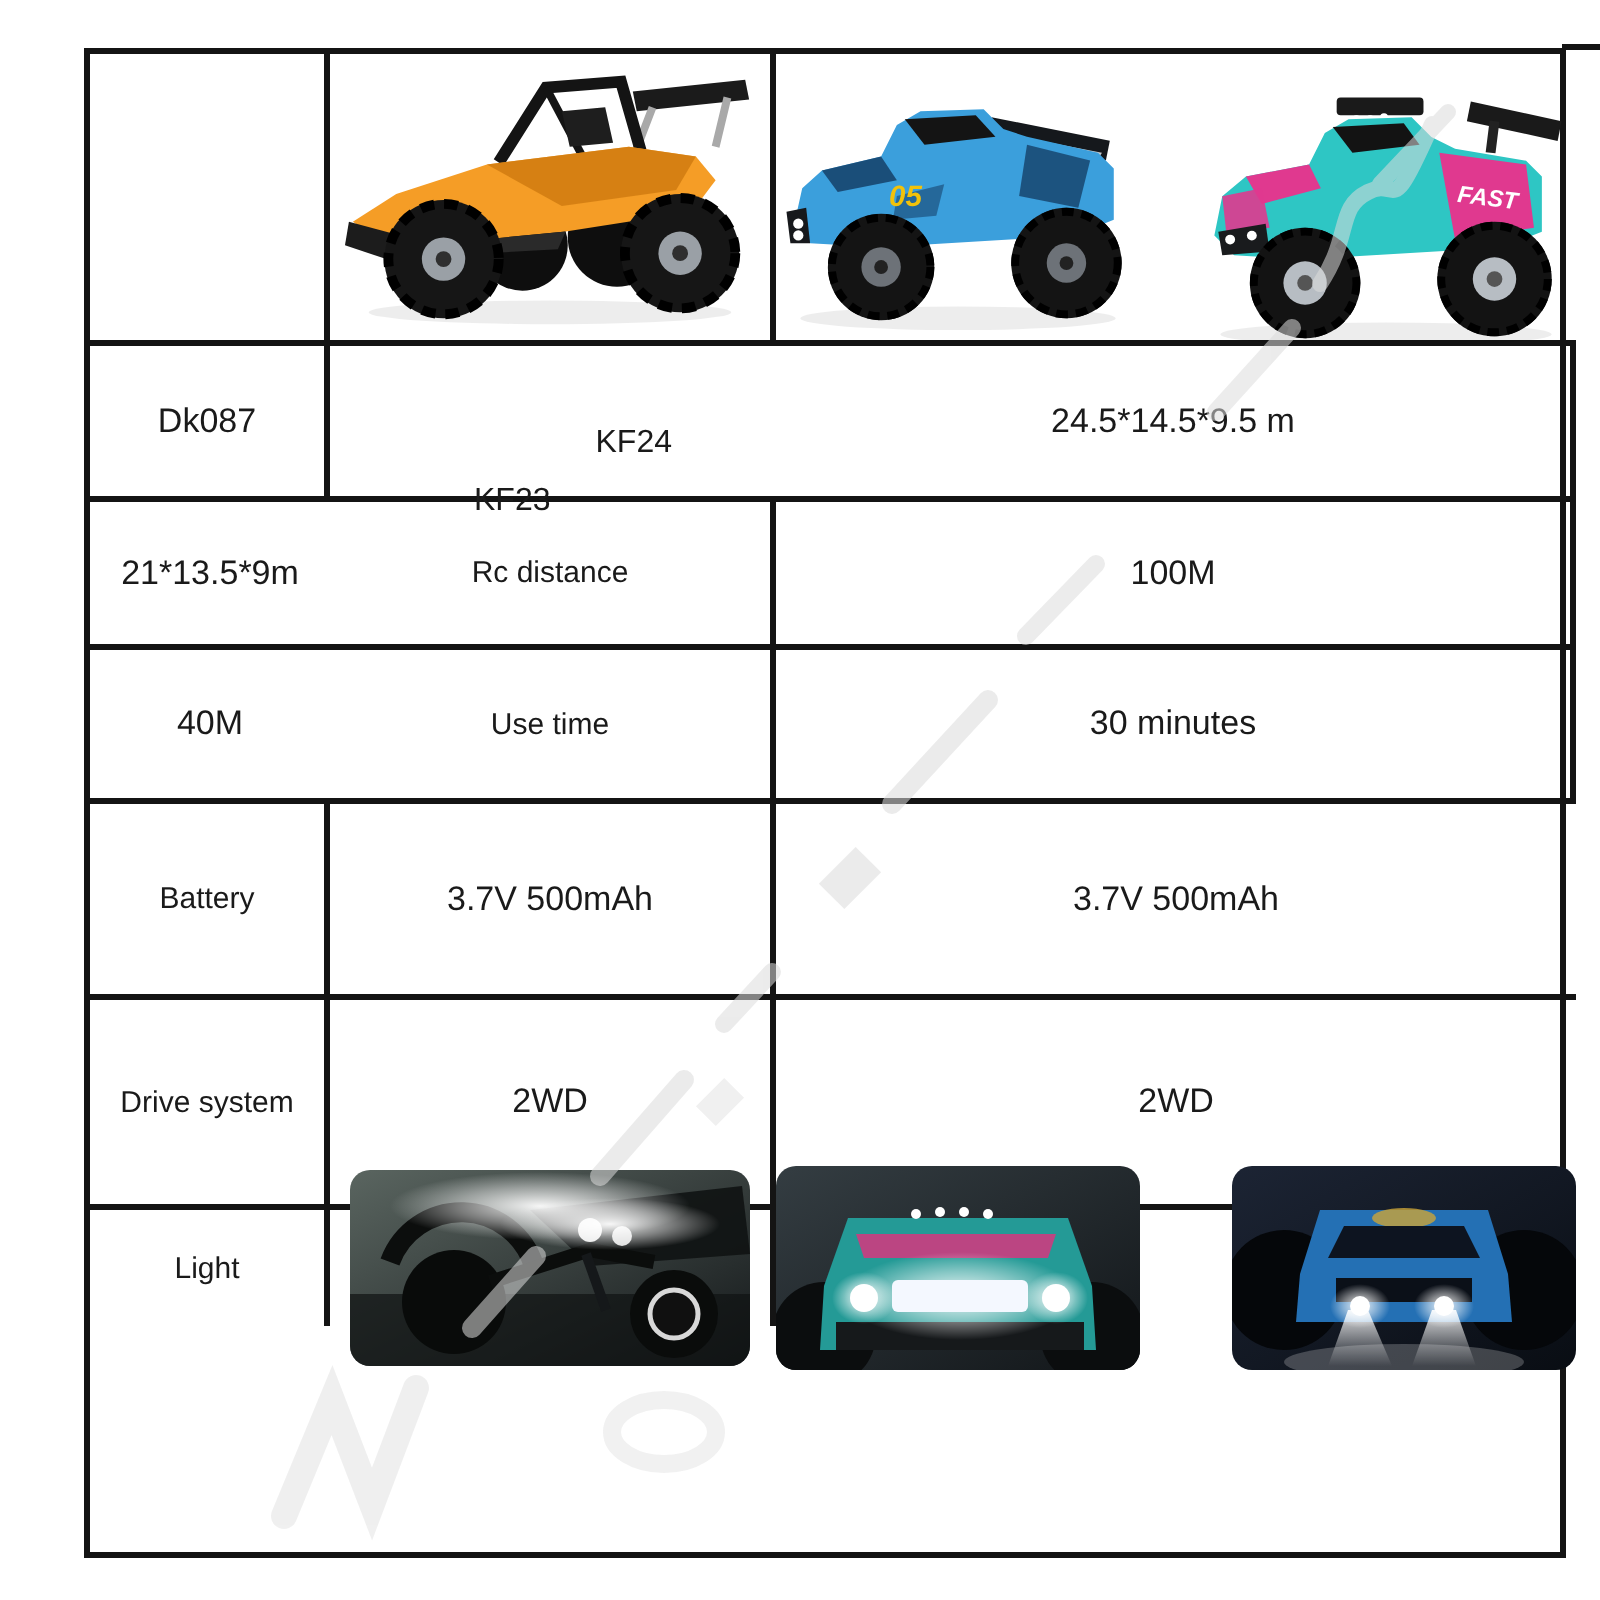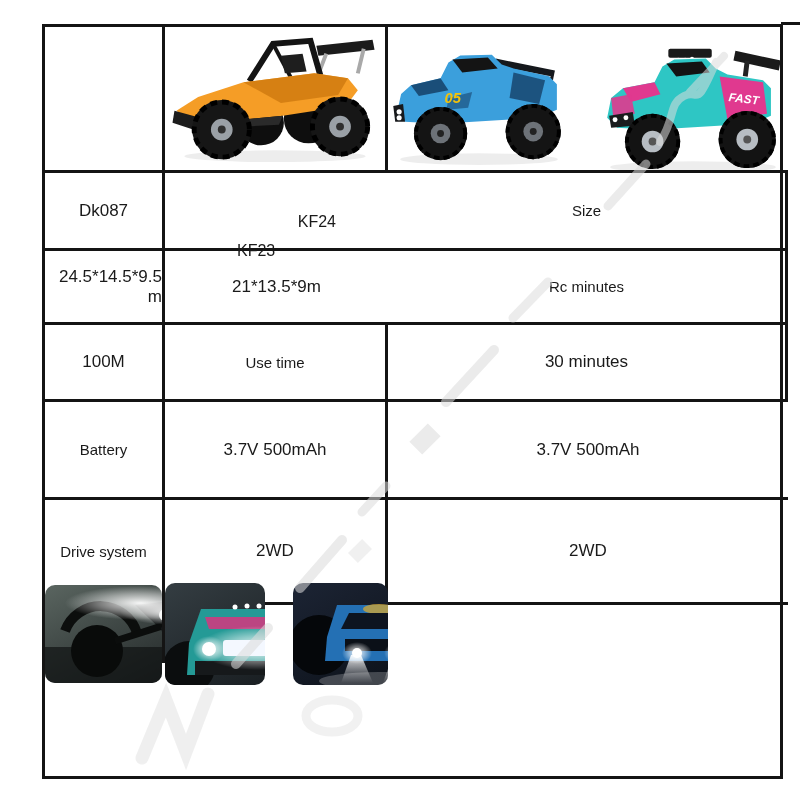--- a/index.html
+++ b/index.html
@@ -160,35 +160,35 @@
 
   <div class="c">
       <span class="val">Dk087</span>
     </div>
   <div class="c lastcol">
     <span class="kfname kf23">KF23</span>
     <span class="kfname kf24">KF24</span>
   </div>
 
   <div class="c">
-      <span class="lbl">Size</span>
-    </div>
-  <div class="c">
       <span class="val">24.5*14.5*9.5 m</span>
     </div>
   <div class="c lastcol">
       <span class="val">21*13.5*9m</span>
     </div>
 
   <div class="c">
-      <span class="lbl">Rc minutes</span>
+      <span class="lbl">Rc distance</span>
     </div>
   <div class="c">
       <span class="val">100M</span>
     </div>
+  <div class="c lastcol">
+      <span class="val">40M</span>
+    </div>
 
   <div class="c">
       <span class="lbl">Use time</span>
     </div>
   <div class="c">
       <span class="val">30 minutes</span>
     </div>
 
   <div class="c">
       <span class="lbl">Battery</span>
@@ -203,20 +203,23 @@
   <div class="c">
       <span class="lbl">Drive system</span>
     </div>
   <div class="c">
       <span class="val">2WD</span>
     </div>
   <div class="c lastcol">
       <span class="val">2WD</span>
     </div>
 
+  <div class="c lastrow">
+      <span class="lbl">Light</span>
+    </div>
   <div class="c lastrow">
     <span class="lightimg">
       <svg width="200" height="98" viewBox="0 0 200 98">
         <rect width="200" height="98" fill="url(#lg1)"></rect>
         <rect y="62" width="200" height="36" fill="#0f1212" opacity="0.7"></rect>
         <path d="M90,20 L196,8 L200,42 L120,48 Z" fill="#101413" opacity="0.92"></path>
         <path d="M20,46 A38 38 0 0 1 92,48" stroke="#0c0e0d" stroke-width="10" fill="none"></path>
         <circle cx="52" cy="66" r="26" fill="#090b0a"></circle>
         <path d="M70,56 L120,40 L152,46" stroke="#0b0d0c" stroke-width="7" fill="none"></path>
         <path d="M118,42 L128,70" stroke="#15181a" stroke-width="5"></path>

